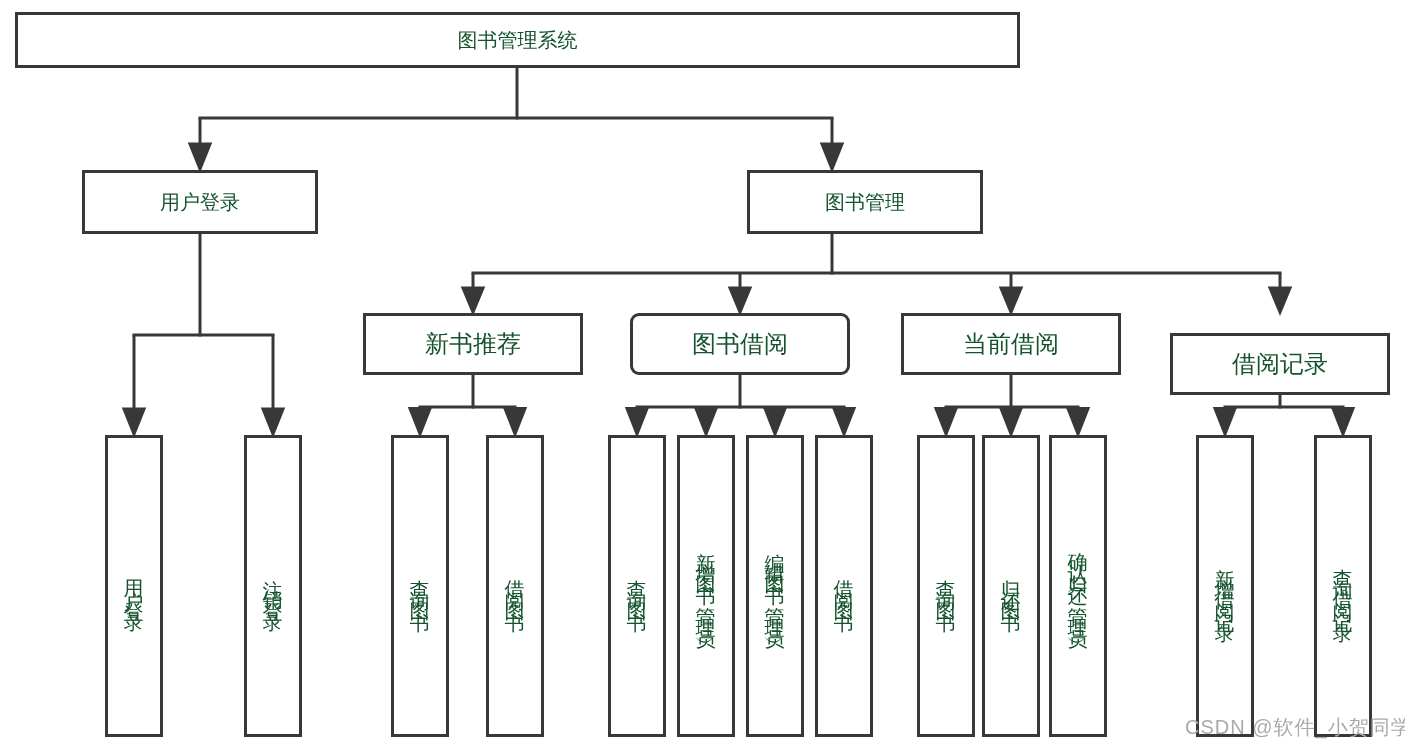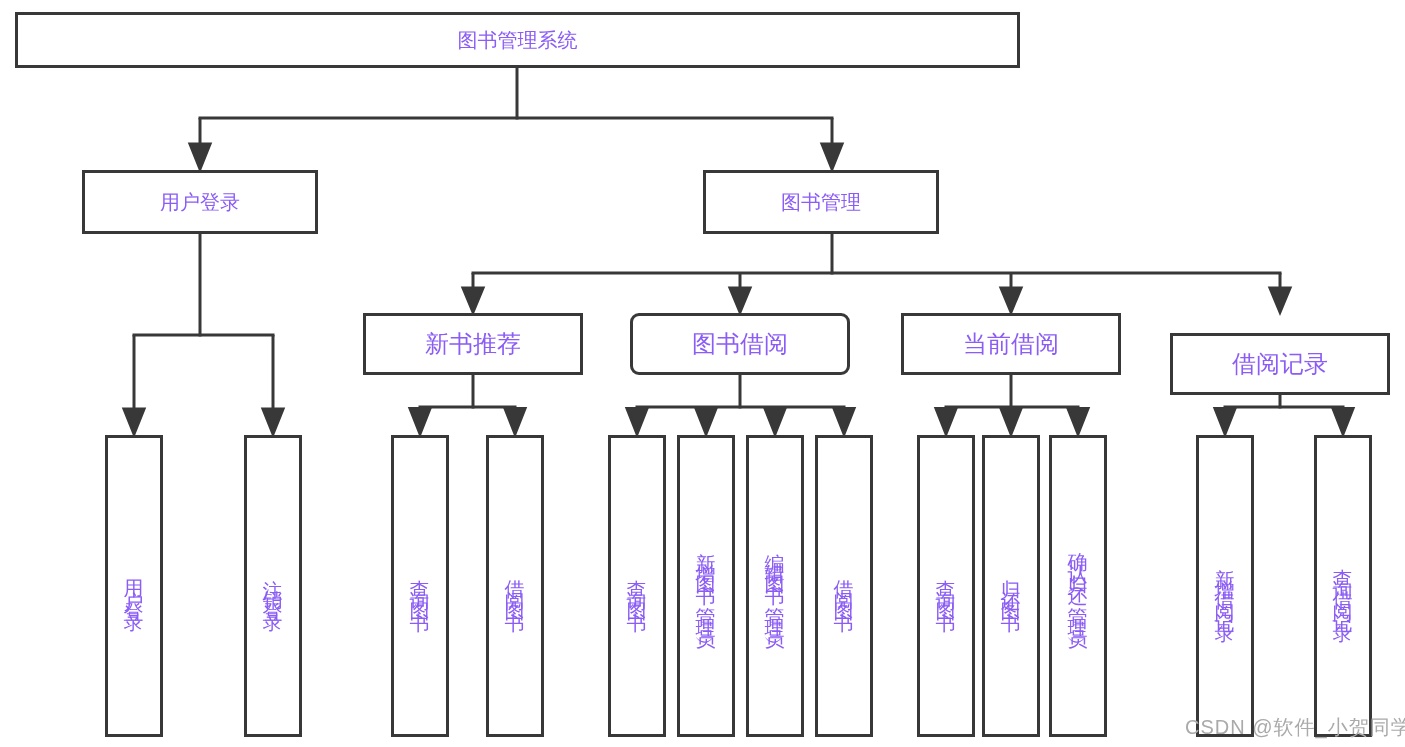--- a/index.html
+++ b/index.html
@@ -24,21 +24,21 @@
     z-index: 1;
   }
   .node {
     position: absolute;
     box-sizing: border-box;
     border: 3px solid #383838;
     background: #ffffff;
     display: flex;
     align-items: center;
     justify-content: center;
-    color: #8b5cf6;
+    color: #14532d;
     z-index: 2;
   }
   .lvl1 {
     left: 15px; top: 12px;
     width: 1005px; height: 56px;
     font-size: 20px;
   }
   .lvl2 {
     top: 170px;
     width: 236px; height: 64px;
@@ -144,21 +144,21 @@
     </g>
   </svg>
 
   <div class="node lvl1">
     <span>图书管理系统</span>
   </div>
 
   <div class="node lvl2" style="left:82px;">
     <span>用户登录</span>
   </div>
-  <div class="node lvl2" style="left:703px;">
+  <div class="node lvl2" style="left:747px;">
     <span>图书管理</span>
   </div>
 
   <div class="node lvl3" style="left:363px;">
     <span>新书推荐</span>
   </div>
   <div class="node lvl3" style="left:630px;border-radius:9px;">
     <span>图书借阅</span>
   </div>
   <div class="node lvl3" style="left:901px;text-align:center;">

